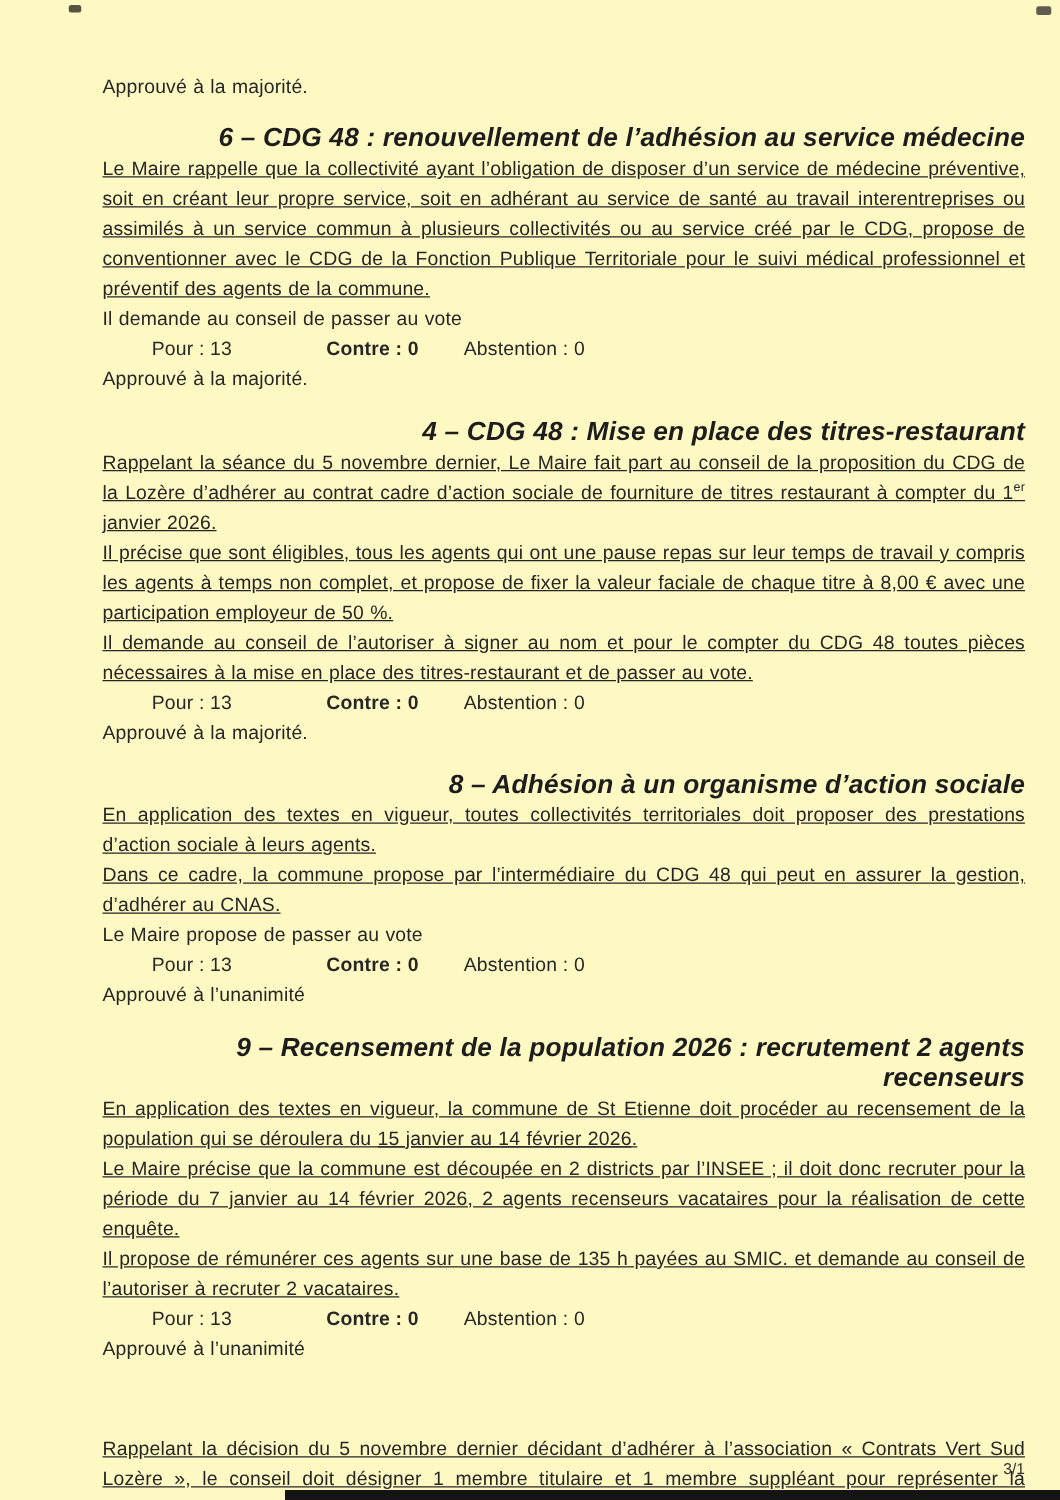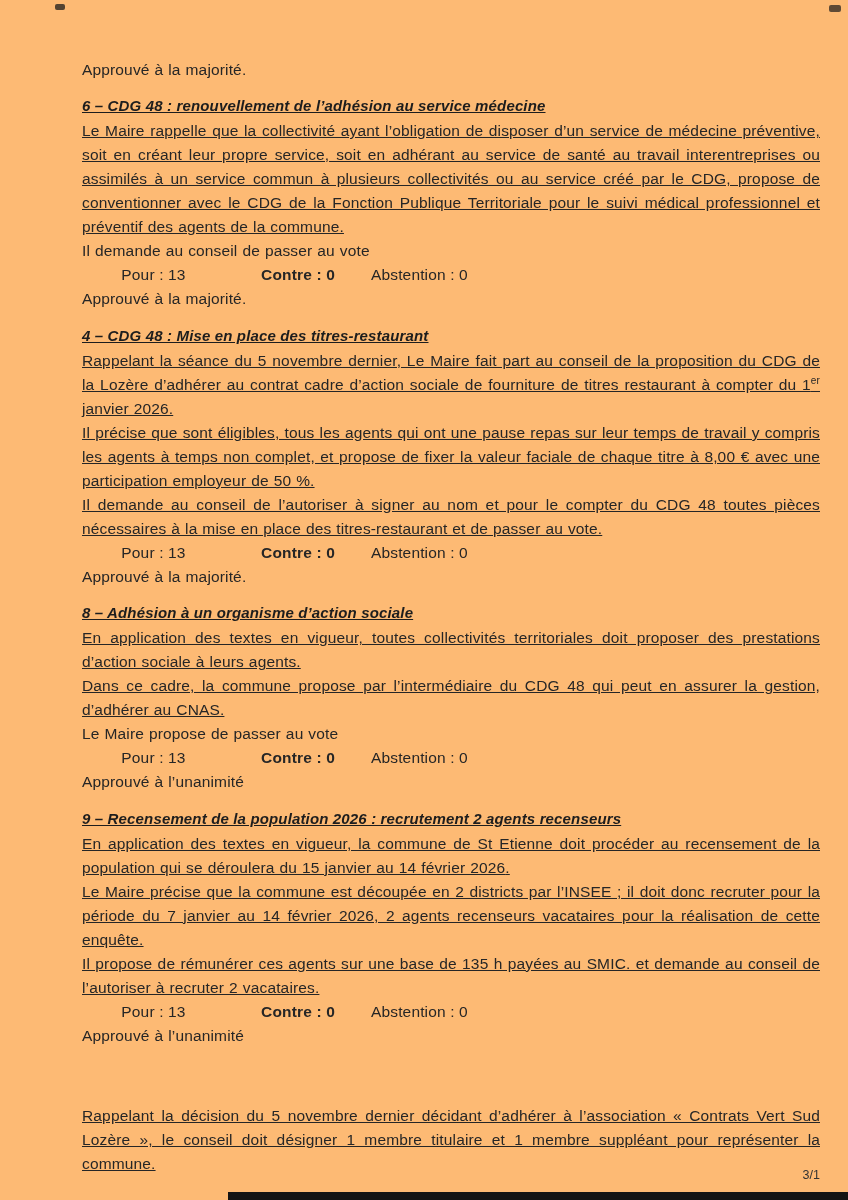--- a/index.html
+++ b/index.html
@@ -4,48 +4,48 @@
 <style>
   html, body { margin: 0; padding: 0; }
   body {
     width: 848px; height: 1200px;
     background: #e9e9e7;
     font-family: "Liberation Sans", sans-serif;
   }
   .page {
     position: relative;
     width: 848px; height: 1200px;
-    background: #fdba74;
+    background: #fef9c3;
     overflow: hidden;
     color: #262626;
   }
   .content {
     position: absolute;
     top: 58px; left: 82px;
     width: 738px;
   }
   p { margin: 0; }
   .line {
     font-size: 15.5px;
     line-height: 24px;
     letter-spacing: 0.15px;
     word-spacing: 0.5px;
   }
   .body-text { text-align: justify; text-decoration: underline; }
   section { margin-top: 12px; }
   section.gap-large { margin-top: 56px; }
   .heading {
-    font-size: 15px;
+    font-size: 21px;
     line-height: 24px;
     font-weight: 700;
     font-style: italic;
-    text-decoration: underline;
     color: #1d1d1d;
     letter-spacing: 0.15px;
     margin-bottom: 1px;
+    text-align: right;
   }
   .vote-row {
     display: flex;
     font-size: 15.5px;
     line-height: 24px;
     letter-spacing: 0.15px;
     text-align: center;
   }
   .vote-col1 { width: 143px; }
   .vote-col2 { width: 146px; font-weight: bold; }

